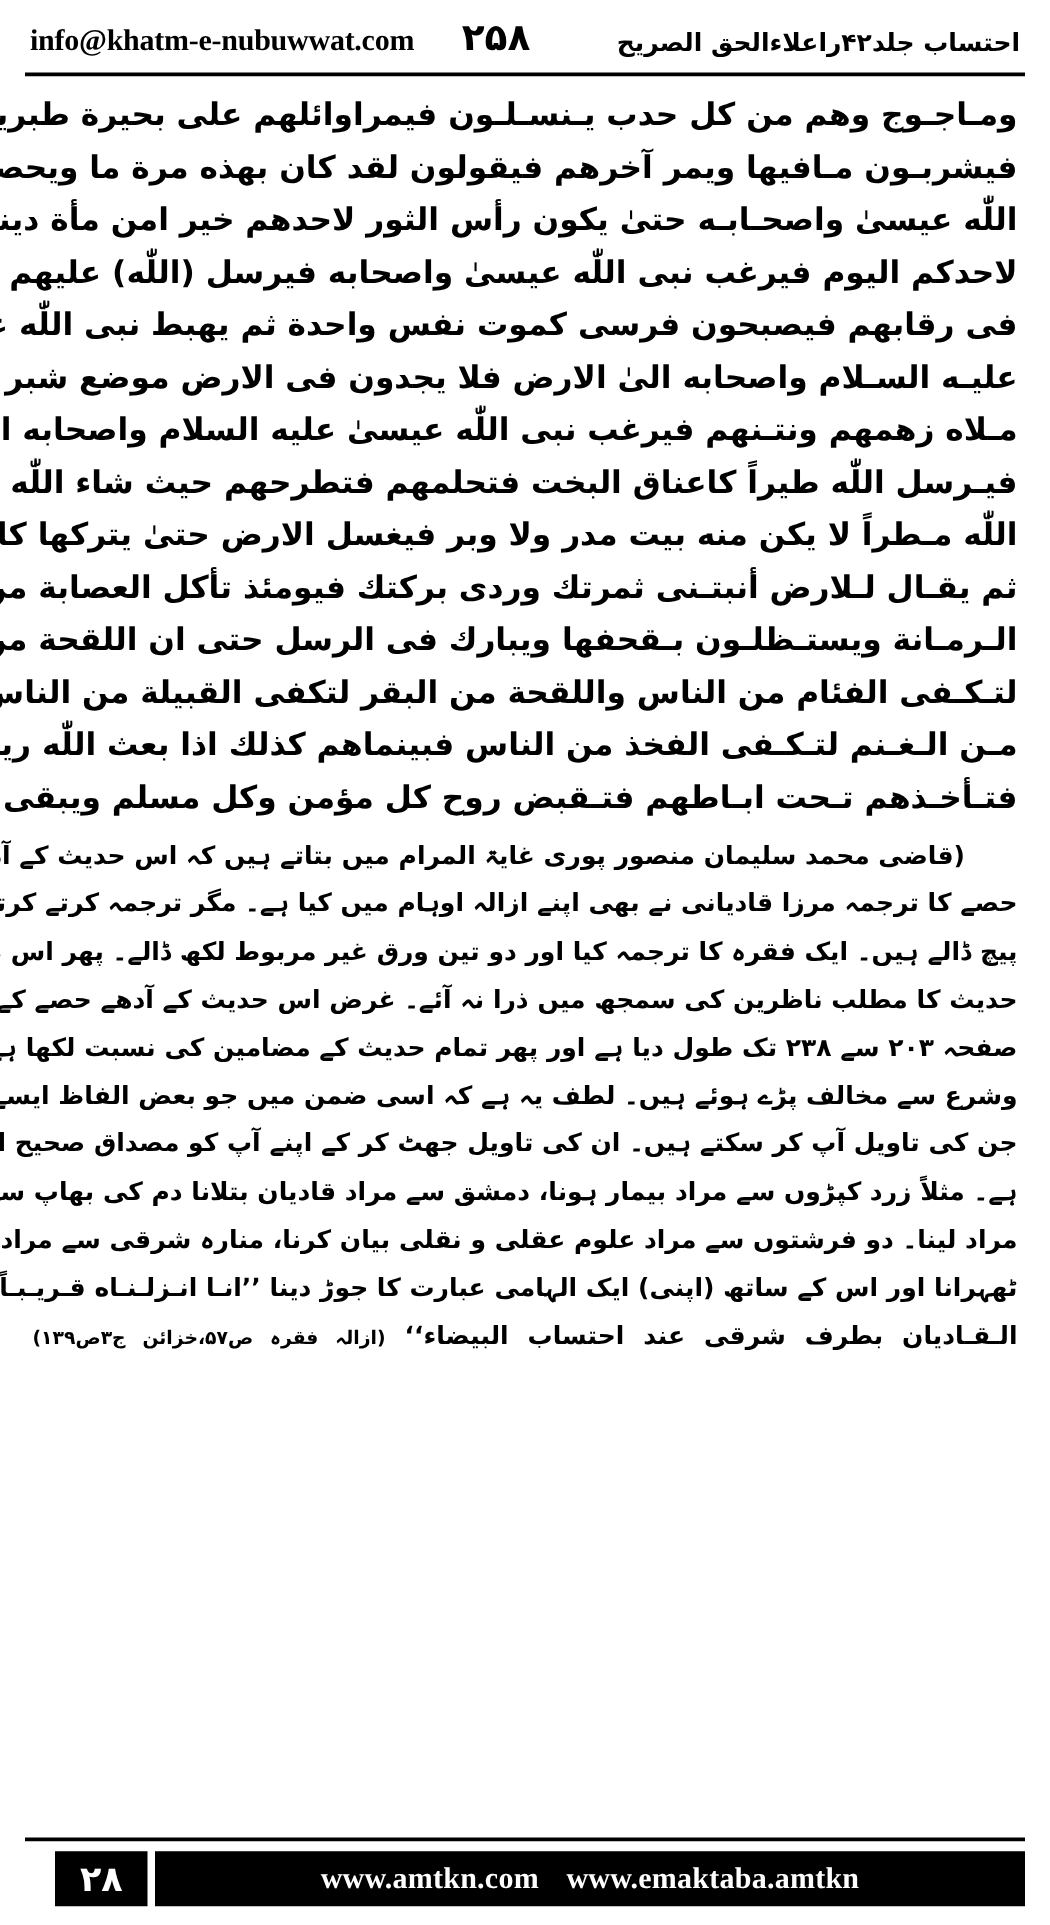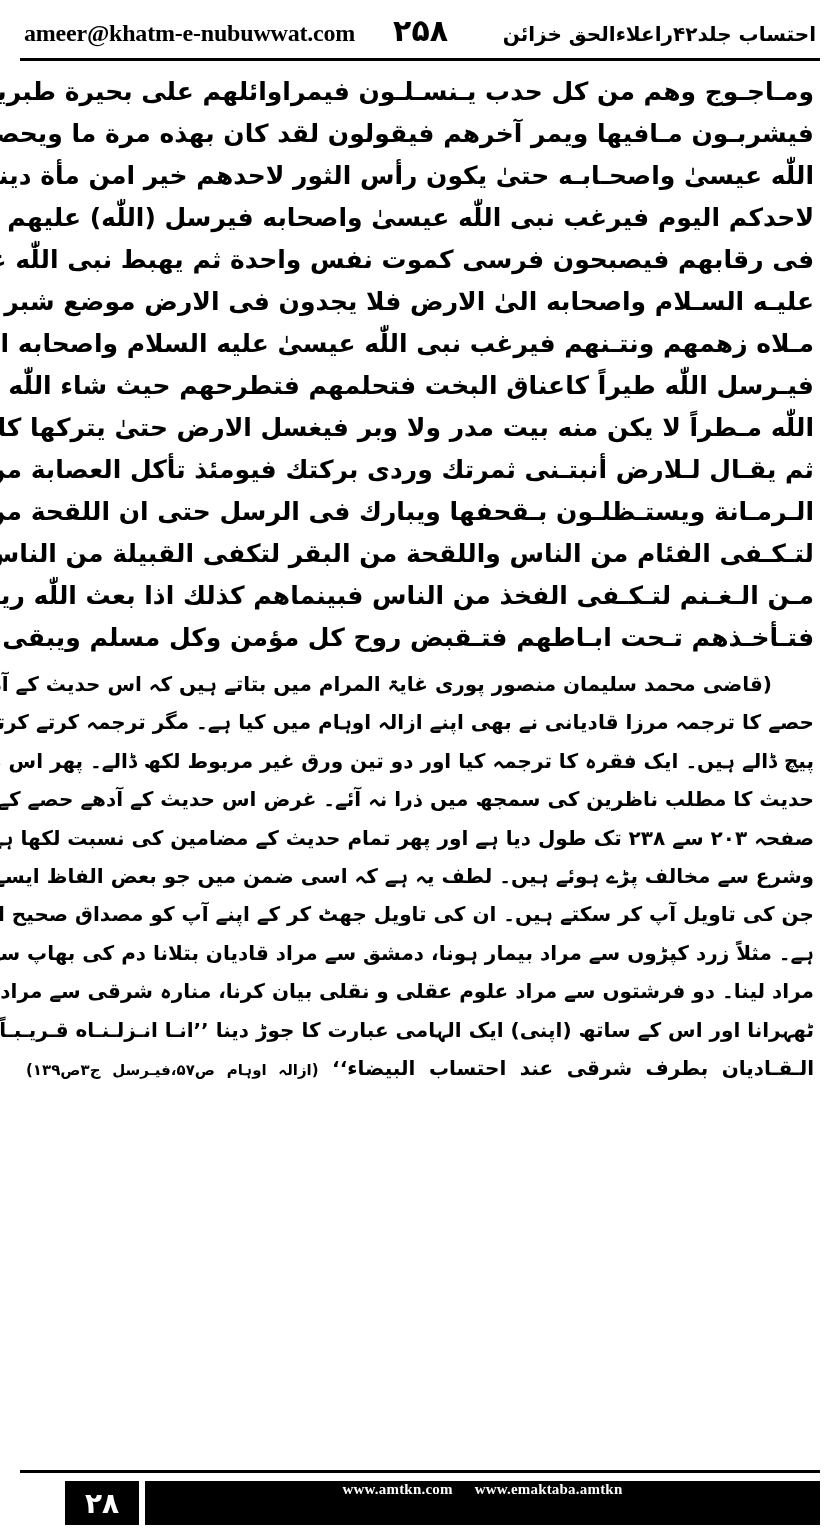--- a/index.html
+++ b/index.html
@@ -114,21 +114,21 @@
     right: 0;
     bottom: 0;
     height: 70px;
   }
   .footer-rule {
     margin: 0 20px;
     border: 0;
     border-top: 3px solid #000;
   }
   .footer-bar {
-    margin: 8px 20px 0 37px;
+    margin: 8px 20px 0 16px;
     height: 44px;
     display: flex;
     align-items: stretch;
     padding-left: 28px;
   }
   .folio {
     width: 74px;
     background: #000;
     color: #fff;
     display: flex;
@@ -138,44 +138,45 @@
     font-size: 28px;
     font-weight: 700;
     direction: rtl;
   }
   .footer-links {
     flex: 1;
     background: #000;
     color: #fff;
     margin-left: 6px;
     display: flex;
+    align-items: center;
     justify-content: center;
     gap: 22px;
     font-family: "Liberation Serif", serif;
-    font-size: 15px;
+    font-size: 24px;
     font-weight: 700;
     letter-spacing: 0.2px;
   }
   .footer-links a {
     color: #fff;
     text-decoration: none;
     white-space: nowrap;
   }
 </style>
 </head>
 <body>
 
 <div class="page">
 
   <div class="header">
     <div class="header-left">
-      <span class="email">ameer@khatm-e-nubuwwat.com</span>
+      <span class="email">info@khatm-e-nubuwwat.com</span>
       <span class="page-number-top">۲۵۸</span>
     </div>
-    <div class="header-right">احتساب جلد۴۲راعلاءالحق خزائن</div>
+    <div class="header-right">احتساب جلد۴۲راعلاءالحق الصریح</div>
   </div>
   <hr class="header-rule">
 
   <div class="arabic-block">
     <span class="ln">ومـاجـوج وهم من كل حدب يـنسـلـون فيمراوائلهم على بحيرة طبرية</span>
     <span class="ln">فيشربـون مـافيها ويمر آخرهم فيقولون لقد كان بهذه مرة ما ويحصر نبى</span>
     <span class="ln">اللّٰه عيسىٰ واصحـابـه حتىٰ يكون رأس الثور لاحدهم خير امن مأة دينار</span>
     <span class="ln">لاحدكم اليوم فيرغب نبى اللّٰه عيسىٰ واصحابه فيرسل (اللّٰه) عليهم النغف</span>
     <span class="ln">فى رقابهم فيصبحون فرسى كموت نفس واحدة ثم يهبط نبى اللّٰه عيسىٰ</span>
     <span class="ln">عليـه السـلام واصحابه الىٰ الارض فلا يجدون فى الارض موضع شبر الا</span>
@@ -195,21 +196,21 @@
     <span class="ln">پیچ ڈالے ہیں۔ ایک فقرہ کا ترجمہ کیا اور دو تین ورق غیر مربوط لکھ ڈالے۔ پھر اس طرح تا کہ اصل</span>
     <span class="ln">حدیث کا مطلب ناظرین کی سمجھ میں ذرا نہ آئے۔ غرض اس حدیث کے آدھے حصے کے ترجمہ کو</span>
     <span class="ln">صفحہ ۲۰۳ سے ۲۳۸ تک طول دیا ہے اور پھر تمام حدیث کے مضامین کی نسبت لکھا ہے کہ وہ عقل</span>
     <span class="ln">وشرع سے مخالف پڑے ہوئے ہیں۔ لطف یہ ہے کہ اسی ضمن میں جو بعض الفاظ ایسے آگئے ہیں</span>
     <span class="ln">جن کی تاویل آپ کر سکتے ہیں۔ ان کی تاویل جھٹ کر کے اپنے آپ کو مصداق صحیح ان کا بنالیا</span>
     <span class="ln">ہے۔ مثلاً زرد کپڑوں سے مراد بیمار ہونا، دمشق سے مراد قادیان بتلانا دم کی بھاپ سے قاطع جتیں</span>
     <span class="ln">مراد لینا۔ دو فرشتوں سے مراد علوم عقلی و نقلی بیان کرنا، منارہ شرقی سے مراد اپنی مسجد کے منارہ کو</span>
     <span class="ln">ٹھہرانا اور اس کے ساتھ (اپنی) ایک الہامی عبارت کا جوڑ دینا ’’انـا انـزلـنـاه قـریـبـاً من</span>
     <span class="ln">
       <span>الـقـادیان بطرف شرقی عند احتساب البیضاء‘‘</span>
-      <span class="ref">(ازالہ اوہام ص۵۷،فيـرسل ج۳ص۱۳۹)</span>
+      <span class="ref">(ازالہ فقرہ ص۵۷،خزائن ج۳ص۱۳۹)</span>
     </span>
   </div>
 
   <div class="footer">
     <hr class="footer-rule">
     <div class="footer-bar">
       <div class="folio">۲۸</div>
       <div class="footer-links">
         <a href="#">www.amtkn.com</a>
         <a href="#">www.emaktaba.amtkn</a>

